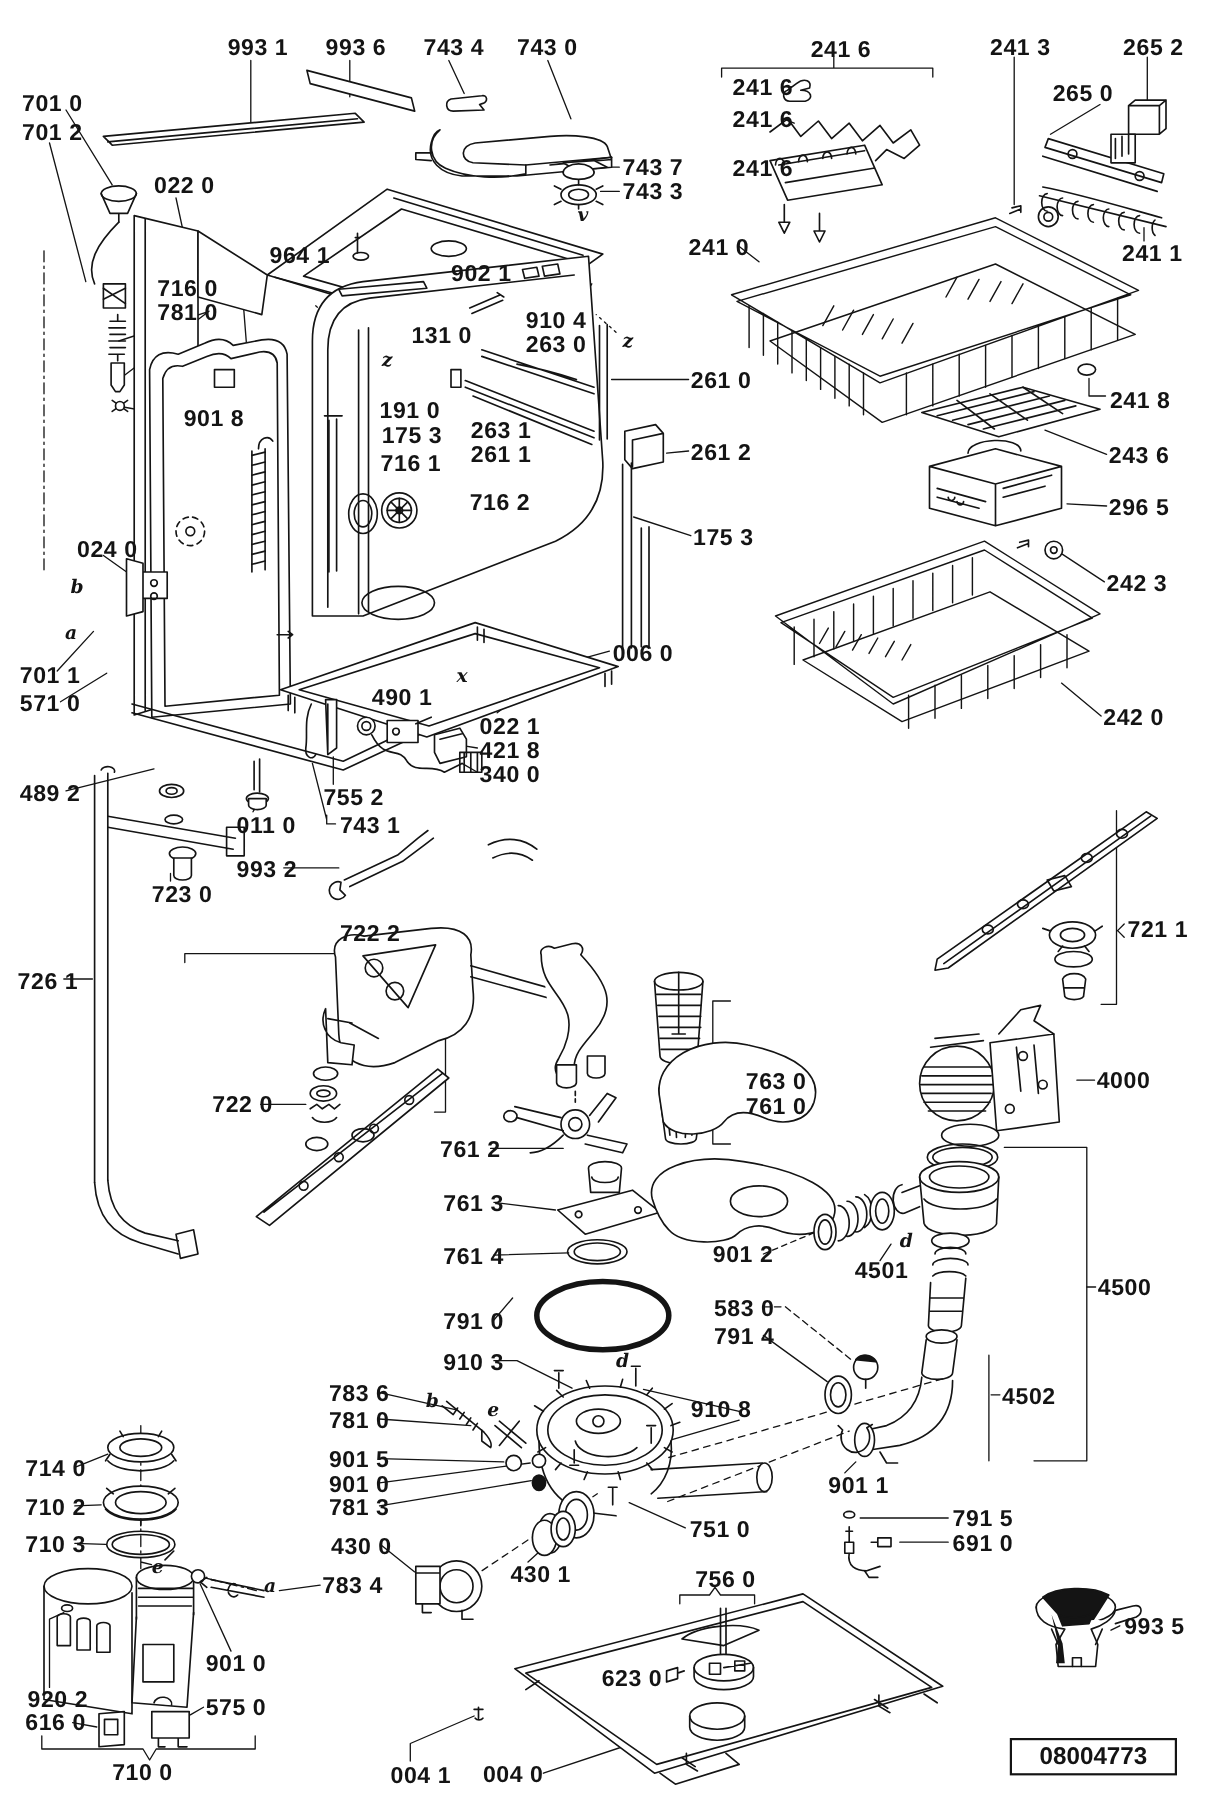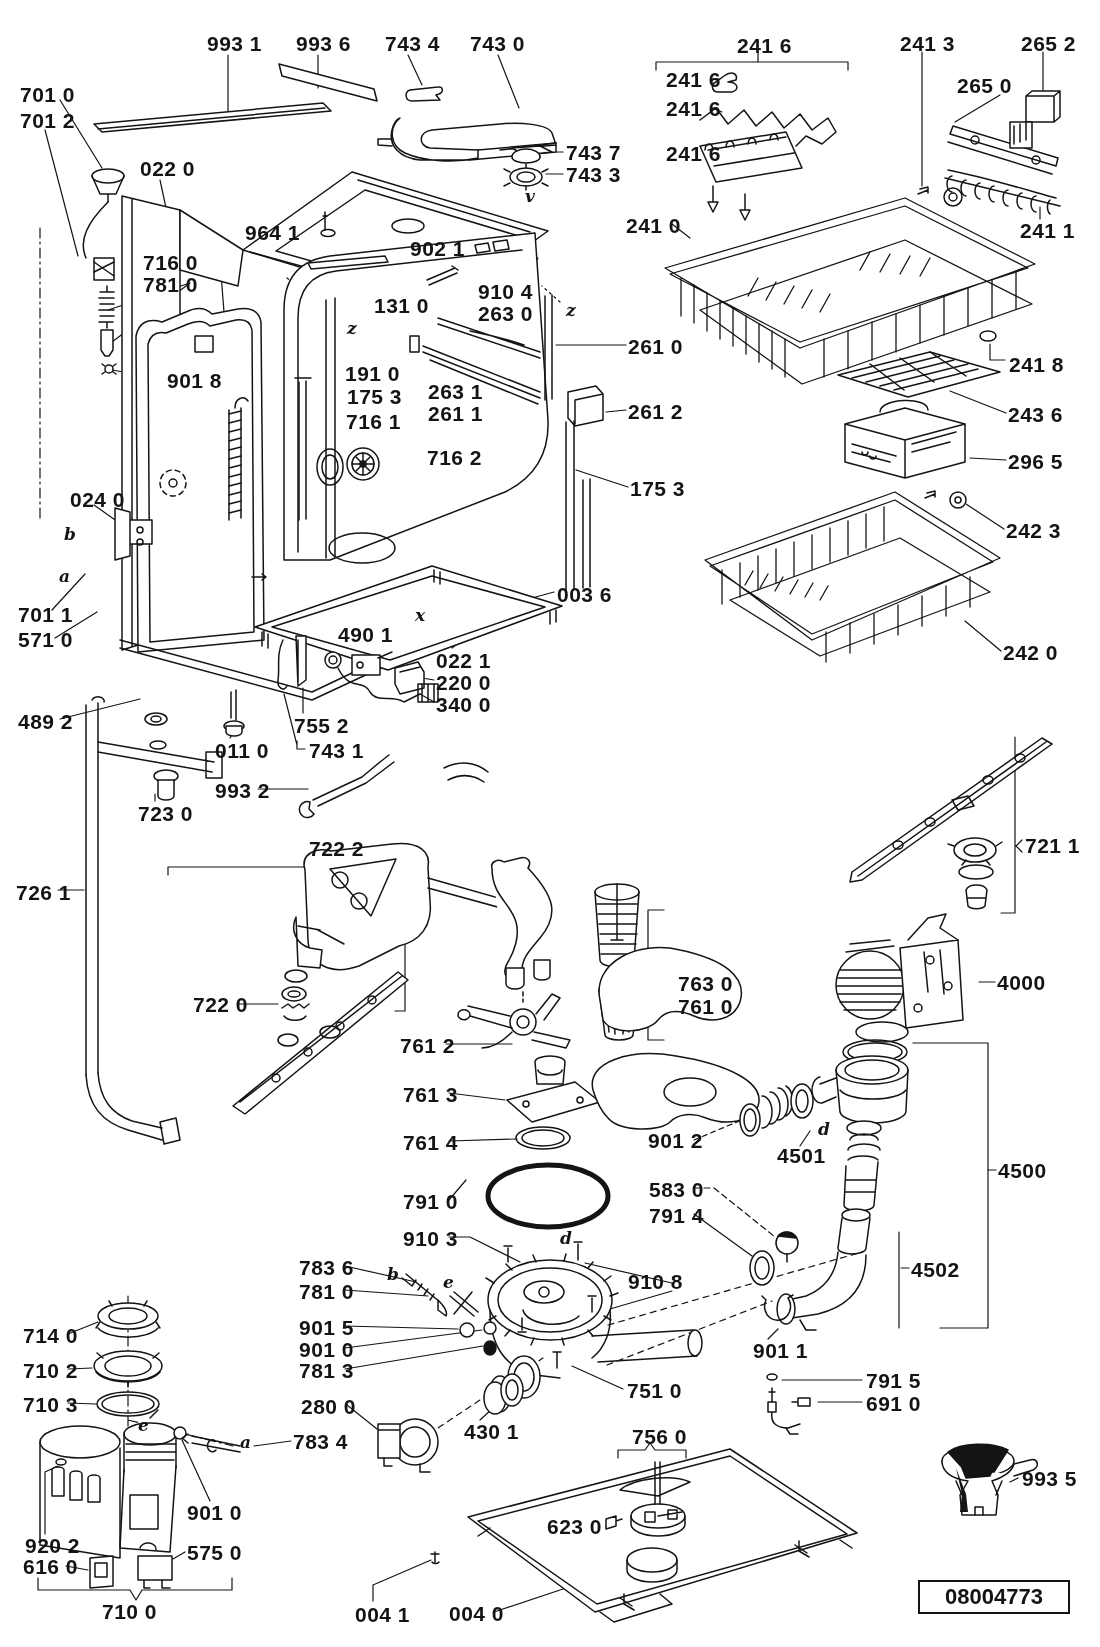--- a/index.html
+++ b/index.html
@@ -454,27 +454,27 @@
 <div class="lbl" style="left:167px;top:370px">901 8</div>
 <div class="lbl" style="left:345px;top:363px">191 0</div>
 <div class="lbl" style="left:347px;top:386px">175 3</div>
 <div class="lbl" style="left:428px;top:381px">263 1</div>
 <div class="lbl" style="left:428px;top:403px">261 1</div>
 <div class="lbl" style="left:346px;top:411px">716 1</div>
 <div class="lbl" style="left:427px;top:447px">716 2</div>
 <div class="lbl" style="left:628px;top:336px">261 0</div>
 <div class="lbl" style="left:628px;top:401px">261 2</div>
 <div class="lbl" style="left:630px;top:478px">175 3</div>
-<div class="lbl" style="left:557px;top:584px">003 6</div>
+<div class="lbl" style="left:557px;top:584px">006 0</div>
 <div class="lbl" style="left:70px;top:489px">024 0</div>
 <div class="lbl" style="left:18px;top:604px">701 1</div>
 <div class="lbl" style="left:18px;top:629px">571 0</div>
 <div class="lbl" style="left:338px;top:624px">490 1</div>
 <div class="lbl" style="left:436px;top:650px">022 1</div>
-<div class="lbl" style="left:436px;top:672px">220 0</div>
+<div class="lbl" style="left:436px;top:672px">421 8</div>
 <div class="lbl" style="left:436px;top:694px">340 0</div>
 <div class="lbl" style="left:18px;top:711px">489 2</div>
 <div class="lbl" style="left:294px;top:715px">755 2</div>
 <div class="lbl" style="left:215px;top:740px">011 0</div>
 <div class="lbl" style="left:309px;top:740px">743 1</div>
 <div class="lbl" style="left:215px;top:780px">993 2</div>
 <div class="lbl" style="left:138px;top:803px">723 0</div>
 <div class="lbl" style="left:309px;top:838px">722 2</div>
 <div class="lbl" style="left:16px;top:882px">726 1</div>
 <div class="lbl" style="left:193px;top:994px">722 0</div>
@@ -495,33 +495,33 @@
 <div class="lbl" style="left:911px;top:1259px">4502</div>
 <div class="lbl" style="left:299px;top:1257px">783 6</div>
 <div class="lbl" style="left:299px;top:1281px">781 0</div>
 <div class="lbl" style="left:299px;top:1317px">901 5</div>
 <div class="lbl" style="left:299px;top:1339px">901 0</div>
 <div class="lbl" style="left:299px;top:1360px">781 3</div>
 <div class="lbl" style="left:628px;top:1271px">910 8</div>
 <div class="lbl" style="left:23px;top:1325px">714 0</div>
 <div class="lbl" style="left:23px;top:1360px">710 2</div>
 <div class="lbl" style="left:23px;top:1394px">710 3</div>
-<div class="lbl" style="left:301px;top:1396px">280 0</div>
+<div class="lbl" style="left:301px;top:1396px">430 0</div>
 <div class="lbl" style="left:293px;top:1431px">783 4</div>
 <div class="lbl" style="left:187px;top:1502px">901 0</div>
 <div class="lbl" style="left:25px;top:1535px">920 2</div>
 <div class="lbl" style="left:23px;top:1556px">616 0</div>
 <div class="lbl" style="left:187px;top:1542px">575 0</div>
 <div class="lbl" style="left:102px;top:1601px">710 0</div>
 <div class="lbl" style="left:627px;top:1380px">751 0</div>
 <div class="lbl" style="left:464px;top:1421px">430 1</div>
 <div class="lbl" style="left:632px;top:1426px">756 0</div>
 <div class="lbl" style="left:547px;top:1516px">623 0</div>
 <div class="lbl" style="left:355px;top:1604px">004 1</div>
-<div class="lbl" style="left:449px;top:1603px">004 0</div>
+<div class="lbl" style="left:439px;top:1603px">004 0</div>
 <div class="lbl" style="left:753px;top:1340px">901 1</div>
 <div class="lbl" style="left:866px;top:1370px">791 5</div>
 <div class="lbl" style="left:866px;top:1393px">691 0</div>
 <div class="lbl" style="left:1022px;top:1468px">993 5</div>
 <div class="lbl" style="left:737px;top:35px">241 6</div>
 <div class="lbl" style="left:900px;top:33px">241 3</div>
 <div class="lbl" style="left:1021px;top:33px">265 2</div>
 <div class="lbl" style="left:666px;top:69px">241 6</div>
 <div class="lbl" style="left:957px;top:75px">265 0</div>
 <div class="lbl" style="left:666px;top:98px">241 6</div>

